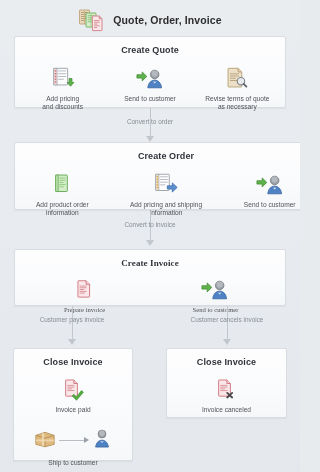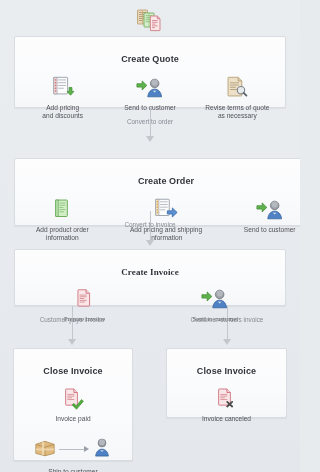--- a/index.html
+++ b/index.html
@@ -46,21 +46,21 @@
     border: 1px solid #d9dde1;
     border-radius: 2px;
     box-sizing: border-box;
     box-shadow: 0 1px 1px rgba(120,130,140,0.10);
   }
   .panel-title {
     text-align: center;
     font-size: 9px;
     font-weight: bold;
     color: #30343a;
-    margin-top: 17px;
+    margin-top: 8px;
     letter-spacing: 0.1px;
   }
   .steps {
     display: flex;
     justify-content: space-around;
     align-items: flex-start;
     margin-top: 9px;
     padding: 0 4px;
   }
   .step {
@@ -156,20 +156,21 @@
           <path d="M15 8 h6.3 l2.7 2.7 V22 a0.6 0.6 0 0 1 -0.6 0.6 H15 a0.6 0.6 0 0 1 -0.6 -0.6 V8.6 A0.6 0.6 0 0 1 15 8 z" fill="#fbe6e8" stroke="#cf7d85" stroke-width="0.9"></path>
           <path d="M21.3 8 v2.7 h2.7" fill="none" stroke="#cf7d85" stroke-width="0.9"></path>
           <rect x="16" y="12" width="5.6" height="0.9" fill="#d48b92"></rect>
           <rect x="16" y="13.8" width="5.6" height="0.9" fill="#d48b92"></rect>
           <rect x="16" y="15.6" width="3.6" height="0.9" fill="#d48b92"></rect>
           <rect x="16" y="17.4" width="5.6" height="0.9" fill="#d48b92"></rect>
           <rect x="16" y="19.2" width="3" height="0.9" fill="#d48b92"></rect>
         </g>
       </svg>
     </span>
+    <span class="title-text">Quote, Order, Invoice</span>
   </div>
 
   <div class="panel" style="left:14px; top:36px; width:272px; height:72px;">
     <div class="panel-title">Create Quote</div>
     <div class="steps">
 
       <div class="step">
         <span class="step-icon">
           <svg viewBox="0 0 26 24" width="24" height="24">
             <rect x="3" y="1.5" width="15" height="18" rx="0.8" fill="#fdfdfd" stroke="#9aa1a9" stroke-width="1"></rect>
@@ -222,21 +223,21 @@
 as necessary</span>
       </div>
 
     </div>
   </div>
 
   <div class="conn-line" style="left:149.5px; top:108px; height:30px;"></div>
   <div class="conn-arrow" style="left:146px; top:136px;"></div>
   <div class="conn-label" style="left:150px; top:118px;">Convert to order</div>
 
-  <div class="panel" style="left:14px; top:158px; width:304px; height:68px;">
+  <div class="panel" style="left:14px; top:142px; width:304px; height:68px;">
     <div class="panel-title">Create Order</div>
     <div class="steps">
 
       <div class="step">
         <span class="step-icon">
           <svg viewBox="0 0 24 24" width="22" height="24">
             <rect x="5.2" y="2.2" width="12.6" height="18" rx="0.8" fill="#d2eec7" stroke="#63a553" stroke-width="1"></rect>
             <rect x="5.2" y="2.2" width="2.6" height="18" fill="#bde3af" stroke="#63a553" stroke-width="0.8"></rect>
             <rect x="9.1" y="5" width="6.6" height="0.95" fill="#8cc47a"></rect>
             <rect x="9.1" y="7.4" width="6.6" height="0.95" fill="#8cc47a"></rect>

